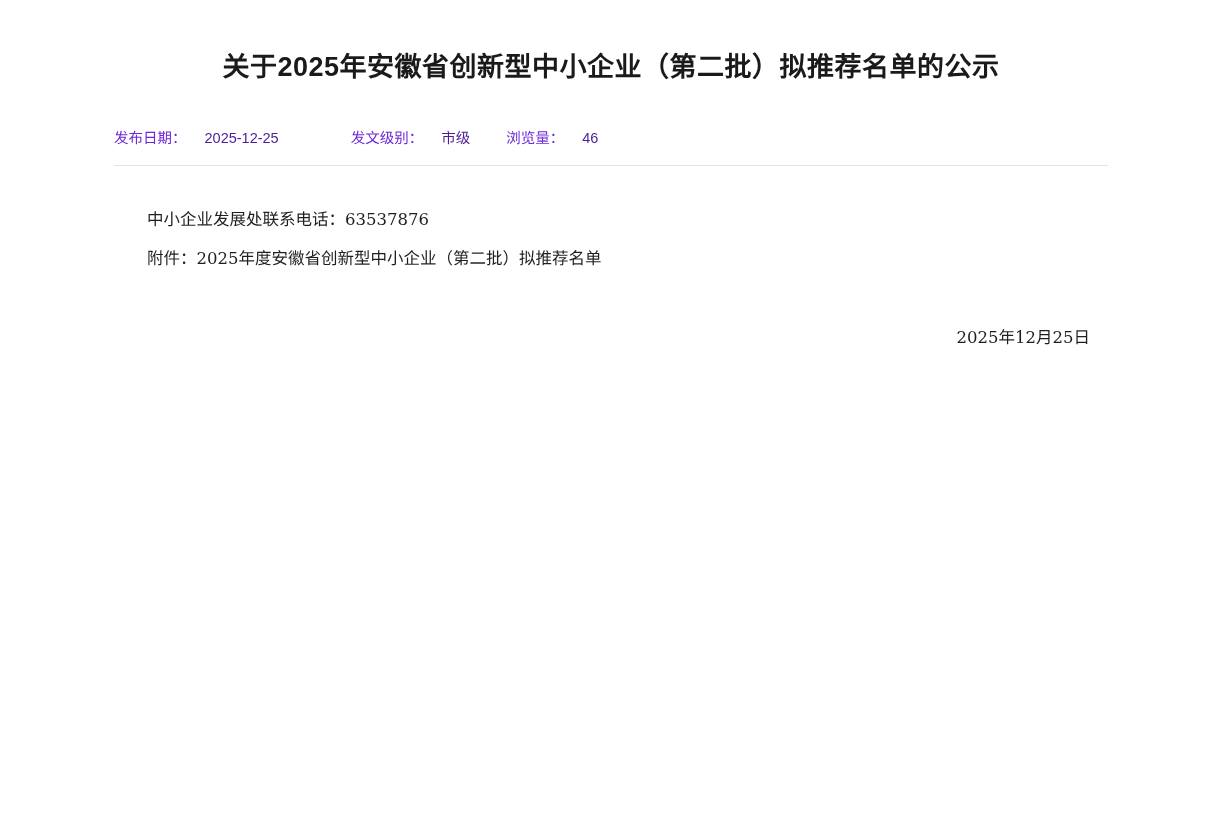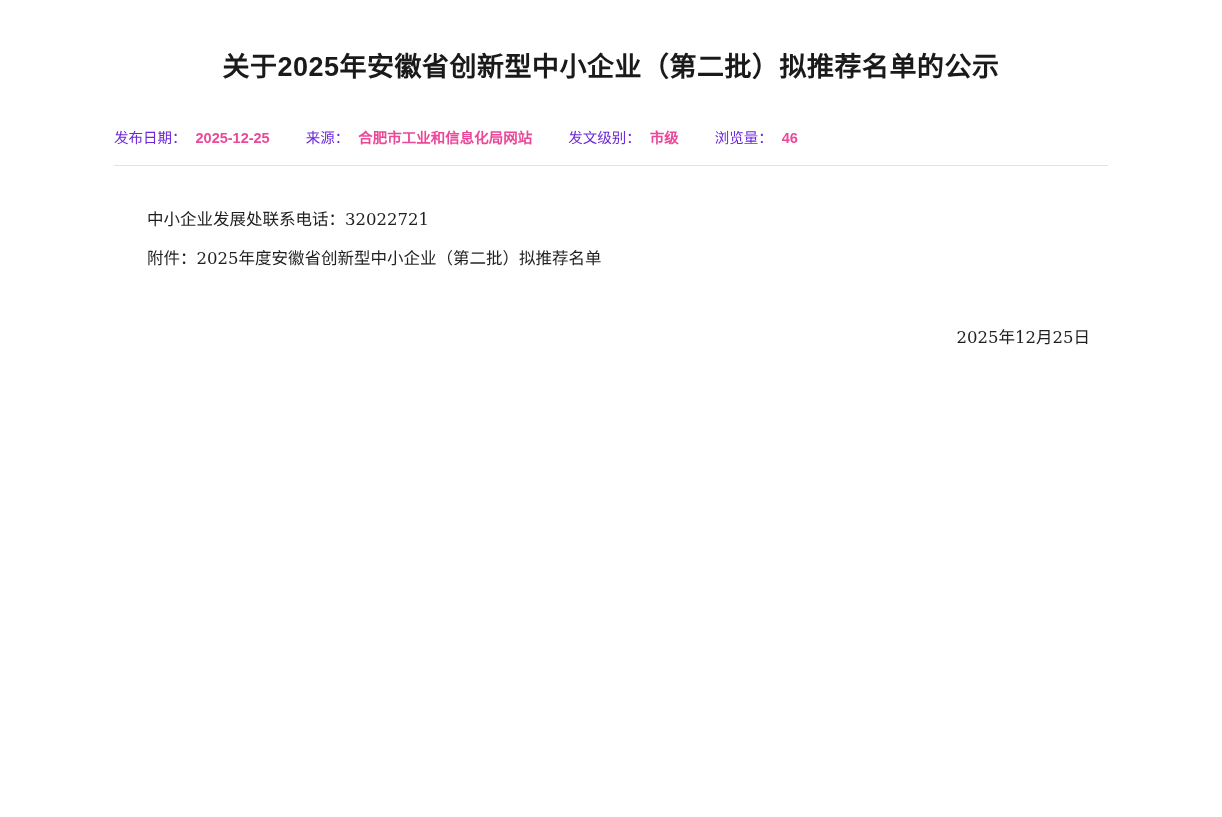--- a/index.html
+++ b/index.html
@@ -48,23 +48,22 @@
     white-space: nowrap;
   }
   .meta .meta-item {
     display: inline-flex;
     align-items: baseline;
   }
   .meta .meta-label {
     color: #6d28d9;
   }
   .meta .meta-value {
-    color: #ec4899;
-    margin-left: 9px;
-    font-weight: bold;
+    color: #4c1d95;
+    margin-left: 18px;
   }
   .meta .gap {
     display: inline-block;
     width: 36px;
   }
   .content {
     margin-top: 34px;
     font-family: "DejaVu Serif", "Liberation Serif", serif;
     font-size: 16.5px;
     line-height: 39px;
@@ -104,38 +103,34 @@
   <div class="article">
 
     <h1 class="title">关于2025年安徽省创新型中小企业（第二批）拟推荐名单的公示</h1>
 
     <div class="meta">
       <span class="meta-item">
         <span class="meta-label">发布日期：</span>
         <span class="meta-value">2025-12-25</span>
       </span>
       <span class="gap"></span>
-      <span class="meta-item">
-        <span class="meta-label">来源：</span>
-        <span class="meta-value">合肥市工业和信息化局网站</span>
-      </span>
       <span class="gap"></span>
       <span class="meta-item">
         <span class="meta-label">发文级别：</span>
         <span class="meta-value">市级</span>
       </span>
       <span class="gap"></span>
       <span class="meta-item">
         <span class="meta-label">浏览量：</span>
         <span class="meta-value">46</span>
       </span>
     </div>
 
     <div class="content">
-      <p class="tel-line">中小企业发展处联系电话：32022721</p>
+      <p class="tel-line">中小企业发展处联系电话：63537876</p>
       <p class="attach">附件：2025年度安徽省创新型中小企业（第二批）拟推荐名单</p>
     </div>
 
     <div class="sign">
       <div>2025年12月25日</div>
     </div>
 
   </div>
 </div>
 

